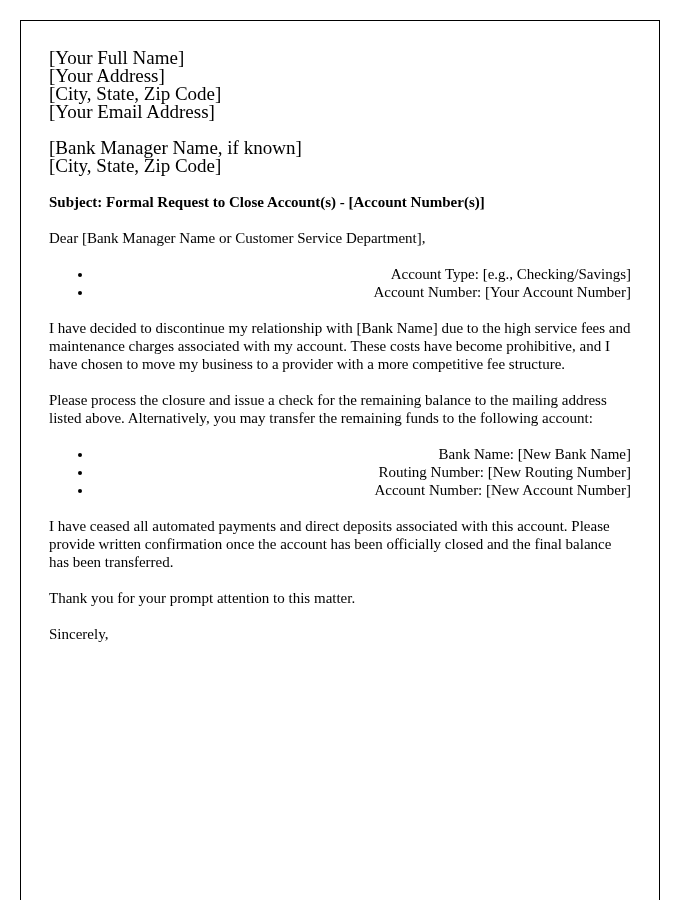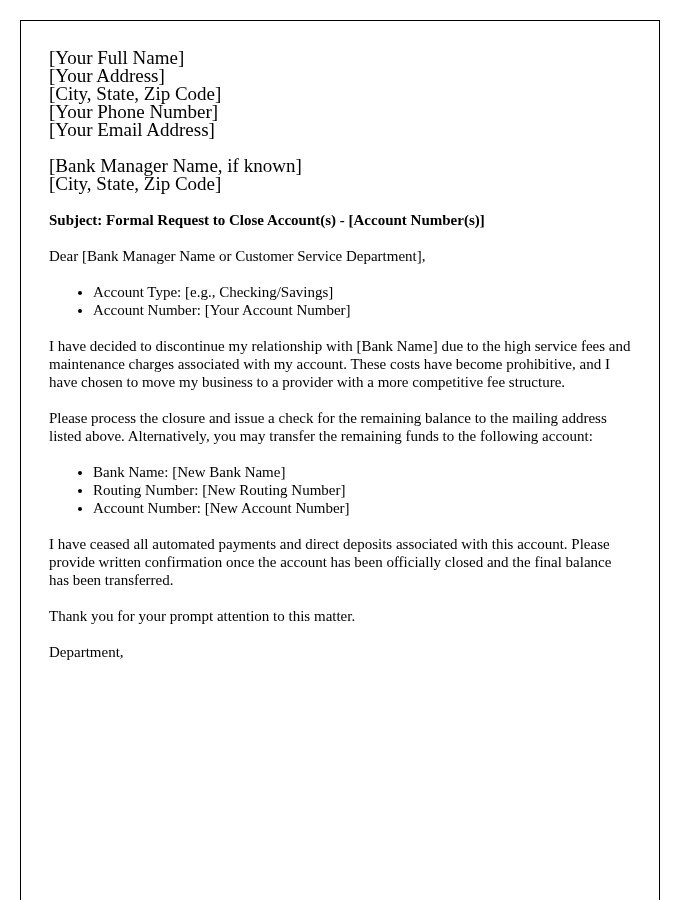--- a/index.html
+++ b/index.html
@@ -46,32 +46,32 @@
   ul.detail-list {
     margin: 0 0 18px 0;
     padding: 0 0 0 44px;
     list-style-type: disc;
   }
   ul.detail-list li {
     font-size: 15px;
     line-height: 18px;
     margin: 0;
     padding: 0;
+    text-align: right;
   }
 </style>
 </head>
 <body>
 
 <div class="letter-page">
 
   <div class="block">
     <div class="line">[Your Full Name]</div>
     <div class="line">[Your Address]</div>
     <div class="line">[City, State, Zip Code]</div>
-    <div class="line">[Your Phone Number]</div>
     <div class="line">[Your Email Address]</div>
   </div>
 
 
   <div class="block">
     <div class="line">[Bank Manager Name, if known]</div>
     <div class="line">[City, State, Zip Code]</div>
   </div>
 
   <div class="para subject">Subject: Formal Request to Close Account(s) - [Account Number(s)]</div>
@@ -91,15 +91,15 @@
   <ul class="detail-list">
     <li>Bank Name: [New Bank Name]</li>
     <li>Routing Number: [New Routing Number]</li>
     <li>Account Number: [New Account Number]</li>
   </ul>
 
   <div class="para">I have ceased all automated payments and direct deposits associated with this account. Please provide written confirmation once the account has been officially closed and the final balance has been transferred.</div>
 
   <div class="para">Thank you for your prompt attention to this matter.</div>
 
-  <div class="para">Department,</div>
+  <div class="para">Sincerely,</div>
 
 </div>
 
 </body></html>

